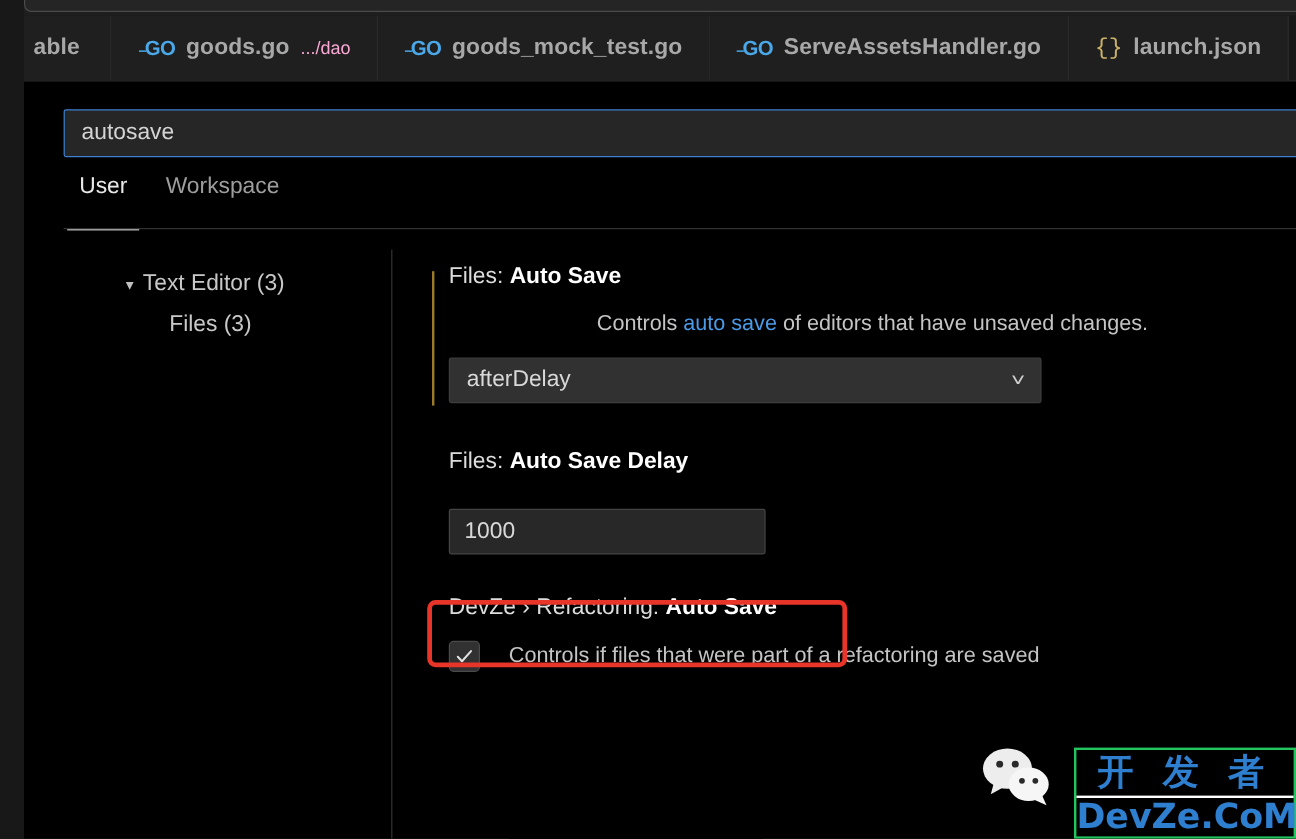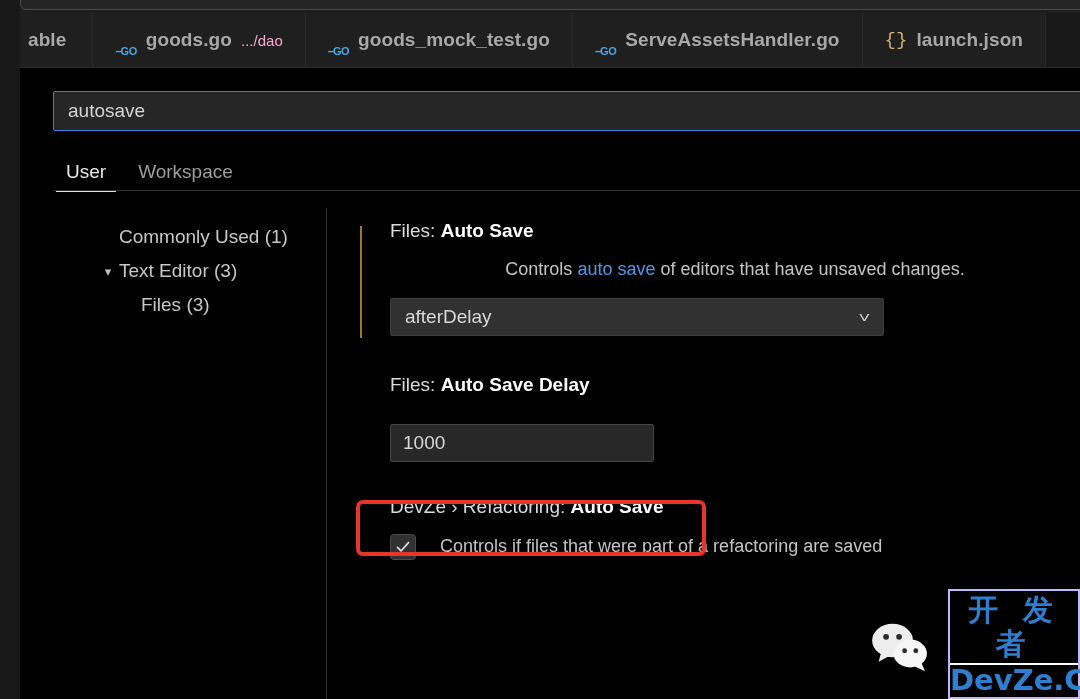--- a/index.html
+++ b/index.html
@@ -64,27 +64,27 @@
     font-size: 19px;
     color: #a8a8a8;
     letter-spacing: .1px;
     font-weight: bold;
   }
   .tab-sub {
     font-size: 15px;
     color: #f9a8d4;
   }
   .icon-go {
-    font-size: 11px;
+    font-size: 17px;
     font-weight: 700;
     color: #4aa8e8;
     font-family: "Liberation Sans", sans-serif;
     letter-spacing: -.5px;
     position: relative;
-    top: 11px;
+    top: 1px;
   }
   .icon-go::before {
     content: "\2013";
     color: #4aa8e8;
     margin-right: -1px;
     font-size: 12px;
   }
   .icon-json {
     font-size: 19px;
     color: #cbb26a;
@@ -123,21 +123,21 @@
     position: absolute;
     left: 36px; top: 90px;
     display: flex;
     align-items: flex-end;
     gap: 12px;
     height: 34px;
   }
   .scope-tab {
     font-size: 19px;
     color: #9d9d9d;
-    padding: 0 10px 8px 10px;
+    padding: 0 10px 24px 10px;
     cursor: pointer;
     border-bottom: 1px solid transparent;
   }
   .scope-tab.active {
     color: #e8e8e8;
     border-bottom: 1px solid #e0e0e0;
   }
   .scope-underline {
     position: absolute;
     left: 33px; top: 122px;
@@ -183,21 +183,21 @@
   
   .setting-list {
     position: absolute;
     left: 340px; top: 152px;
     width: 720px;
     height: 479px;
     overflow: hidden;
   }
   .setting-item {
     position: relative;
-    padding-left: 30px;
+    padding-left: 14px;
     margin-bottom: 26px;
   }
   .modified-bar {
     position: absolute;
     left: 0; top: 6px;
     width: 2px; height: 112px;
     background: #9b7b2b;
   }
   .setting-title {
     font-size: 19px;
@@ -291,23 +291,23 @@
     align-items: flex-end;
     pointer-events: none;
   }
   .wechat-logo {
     position: absolute;
     left: -78px; bottom: 26px;
     width: 60px; height: 52px;
   }
   .wm-block {
     background: #000000;
-    border: 2px solid #c4b5fd;
+    border: 2px solid #22c55e;
     padding: 0;
-    width: 132px;
+    width: 185px;
   }
   .wm-cn {
     color: #2f7fd0;
     font-size: 30px;
     font-weight: 700;
     letter-spacing: 7px;
     text-align: center;
     line-height: 1.15;
     padding: 2px 0 1px 0;
     border-bottom: 2px solid #ffffff;
@@ -367,23 +367,20 @@
       <input class="search-input" type="text" placeholder="Search settings" value="autosave" style="">
     </div>
 
     <div class="scope-tabs">
       <div class="scope-tab active">User</div>
       <div class="scope-tab">Workspace</div>
     </div>
     <div class="scope-underline"></div>
 
     <div class="toc">
-      <div class="toc-item toc-indent-0">
-        <span>Commonly Used (1)</span>
-      </div>
       <div class="toc-item toc-indent-1">
         <span class="chev">▾</span>
         <span>Text Editor (3)</span>
       </div>
       <div class="toc-item toc-indent-2">
         <span>Files (3)</span>
       </div>
     </div>
 
     <div class="toc-divider"></div>

